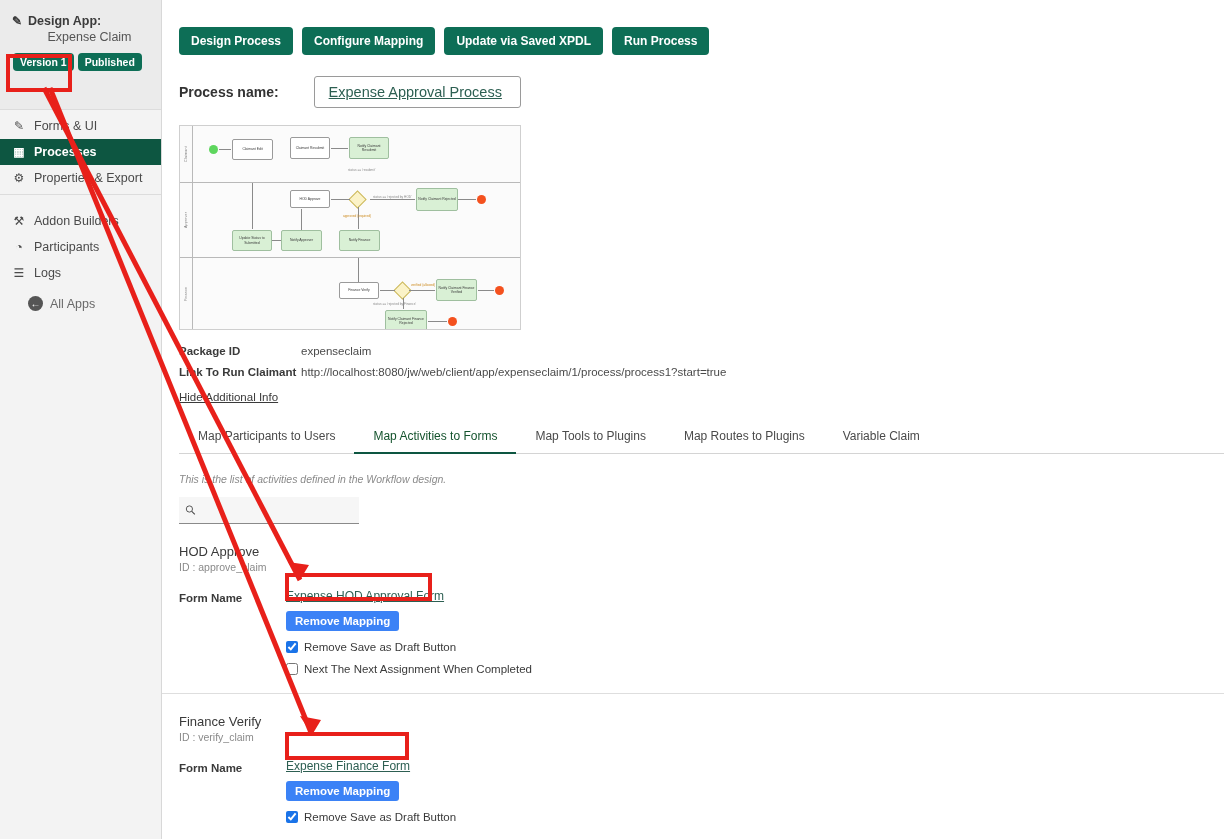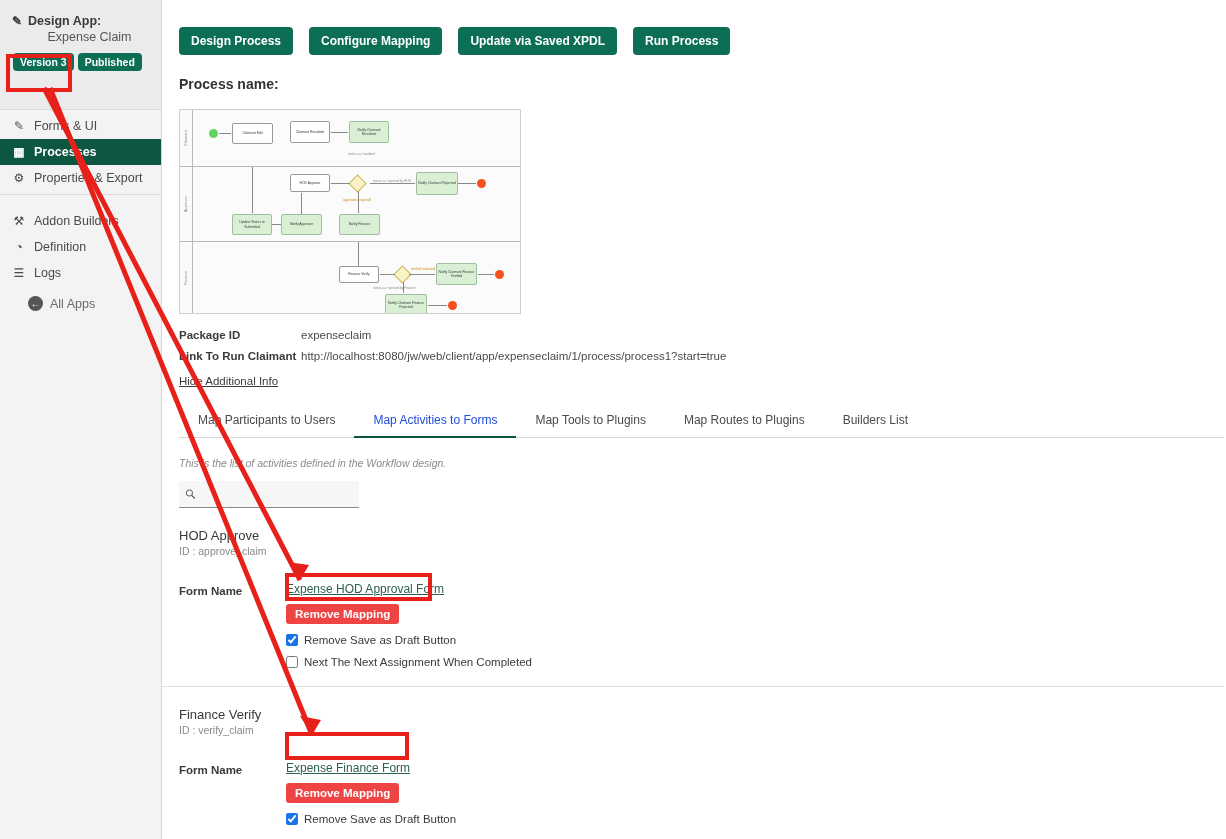--- a/index.html
+++ b/index.html
@@ -45,21 +45,21 @@
     padding:10px 12px 6px 28px; color:#6a6a6a; font-size:12.5px; cursor:pointer;
   }
   .circ-ico {
     width:15px;height:15px;border-radius:50%;background:#555;color:#fff;
     font-size:10px;line-height:15px;text-align:center;display:inline-block;font-weight:bold;
   }
 
   
   #main { position:absolute; left:162px; top:0; right:0; bottom:0; background:#fff; }
 
-  .toolbar { padding:27px 0 0 17px; display:flex; gap:16px; }
+  .toolbar { padding:27px 0 0 17px; display:flex; gap:9px; }
   .gbtn {
     background:#0d6e56; color:#fff; border:none; border-radius:4px;
     font-size:12px; font-weight:bold; padding:7px 12px; cursor:pointer;
     font-family:"Liberation Sans", sans-serif;
   }
 
   .pname-row { display:flex; align-items:center; gap:35px; padding:21px 0 0 17px; }
   .pname-label { font-size:14px; font-weight:bold; color:#333; }
   .pname-box {
     border:1px solid #9a9a9a; border-radius:3px; background:#fff;
@@ -116,43 +116,43 @@
 
   
   .tabs {
     margin:19px 0 0 17px; margin-right:2px;
     border-bottom:1px solid #d4d4d4; display:flex; gap:0;
   }
   .tab {
     padding:6px 19px 9px 19px; font-size:12px; color:#4a4a4a;
     cursor:pointer; white-space:nowrap;
   }
-  .tab.active { color:#1d4ed8; border-bottom:2px solid #0d5641; margin-bottom:-1px; }
+  .tab.active { color:#14532d; border-bottom:2px solid #0d5641; margin-bottom:-1px; }
 
   .hint { margin:19px 0 0 17px; font-size:10.5px; font-style:italic; color:#8a8a8a; }
 
   .search-box {
     margin:12px 0 0 17px; width:180px; background:#f6f6f6;
     border:none; border-bottom:1px solid #8a8a8a;
     display:flex; align-items:center; padding:5px 6px; gap:5px;
   }
   .search-box input {
     border:none; outline:none; background:transparent;
     font-size:12px; width:100%; font-family:"Liberation Sans", sans-serif;
   }
 
   
   .act { padding:20px 0 18px 17px; border-bottom:1px solid #dedede; margin-right:2px; }
   .act-name { font-size:13px; color:#3a3a3a; }
   .act-id { font-size:10.5px; color:#8a8a8a; margin-top:2px; }
-  .form-row { display:flex; align-items:flex-start; margin-top:25px; }
+  .form-row { display:flex; align-items:flex-start; margin-top:16px; }
   .form-lbl { width:107px; font-size:11.5px; font-weight:bold; color:#3a3a3a; padding-top:3px; }
   .form-link { color:#2d5f52; font-size:12px; text-decoration:underline; cursor:pointer; }
   .rm-btn {
-    display:inline-block; margin-top:8px; background:#ef4444; color:#fff;
+    display:inline-block; margin-top:8px; background:#3b82f6; color:#fff;
     border:none; border-radius:3px; font-size:11.5px; font-weight:bold;
     padding:4px 9px; cursor:pointer; font-family:"Liberation Sans", sans-serif;
   }
   .chk-row { display:flex; align-items:center; gap:6px; margin-top:10px; font-size:11.5px; color:#3a3a3a; }
   .chk-row input { margin:0; width:12px; height:12px; accent-color:#1a73e8; }
 
   
   #anno { position:absolute; left:0; top:0; width:1226px; height:839px; pointer-events:none; z-index:50; }
   .rbox { position:absolute; border:4px solid #e8201a; }
 </style>
@@ -161,21 +161,21 @@
 
 <div id="sidebar">
 
   <div class="app-head">
     <div class="app-head-title">
       <span class="pen">✎</span>
       <span>Design App:</span>
     </div>
     <div class="app-name">Expense Claim</div>
     <div class="badges">
-      <span class="badge">Version 3</span>
+      <span class="badge">Version 1</span>
       <span class="badge">Published</span>
     </div>
   </div>
 
   <div class="nav-group">
     <div class="nav-item">
       <span class="nav-icon">✎</span>
       <span>Forms &amp; UI</span>
     </div>
     <div class="nav-item active">
@@ -188,21 +188,21 @@
     </div>
   </div>
 
   <div class="nav-group last" style="padding-top:13px;">
     <div class="nav-item">
       <span class="nav-icon">⚒</span>
       <span>Addon Builders</span>
     </div>
     <div class="nav-item">
       <span class="nav-icon">◔</span>
-      <span>Definition</span>
+      <span>Participants</span>
     </div>
     <div class="nav-item">
       <span class="nav-icon">☰</span>
       <span>Logs</span>
     </div>
     <div class="allapps">
       <span class="circ-ico">←</span>
       <span>All Apps</span>
     </div>
   </div>
@@ -212,20 +212,23 @@
 
   <div class="toolbar">
     <button class="gbtn">Design Process</button>
     <button class="gbtn">Configure Mapping</button>
     <button class="gbtn">Update via Saved XPDL</button>
     <button class="gbtn">Run Process</button>
   </div>
 
   <div class="pname-row">
     <div class="pname-label">Process name:</div>
+    <div class="pname-box">
+      <span class="pname-link">Expense Approval Process</span>
+    </div>
   </div>
 
   
   <div class="diagram-wrap">
 
     <div class="lane" style="top:0; height:57px;">
       <div class="lane-hdr">
         <span>Claimant</span>
       </div>
       <div class="lane-body">
@@ -299,21 +302,21 @@
     </div>
   </div>
   <a class="hide-link">Hide Additional Info</a>
 
   
   <div class="tabs">
     <div class="tab">Map Participants to Users</div>
     <div class="tab active">Map Activities to Forms</div>
     <div class="tab">Map Tools to Plugins</div>
     <div class="tab">Map Routes to Plugins</div>
-    <div class="tab">Builders List</div>
+    <div class="tab">Variable Claim</div>
   </div>
 
   <div class="hint">This is the list of activities defined in the Workflow design.</div>
 
   <div class="search-box">
     <svg width="12" height="12" viewBox="0 0 16 16">
       <circle cx="6.5" cy="6.5" r="4.6" fill="none" stroke="#444" stroke-width="1.3"></circle>
       <line x1="10" y1="10" x2="14.5" y2="14.5" stroke="#444" stroke-width="1.5"></line>
     </svg>
     <input type="text" placeholder="" style="">

